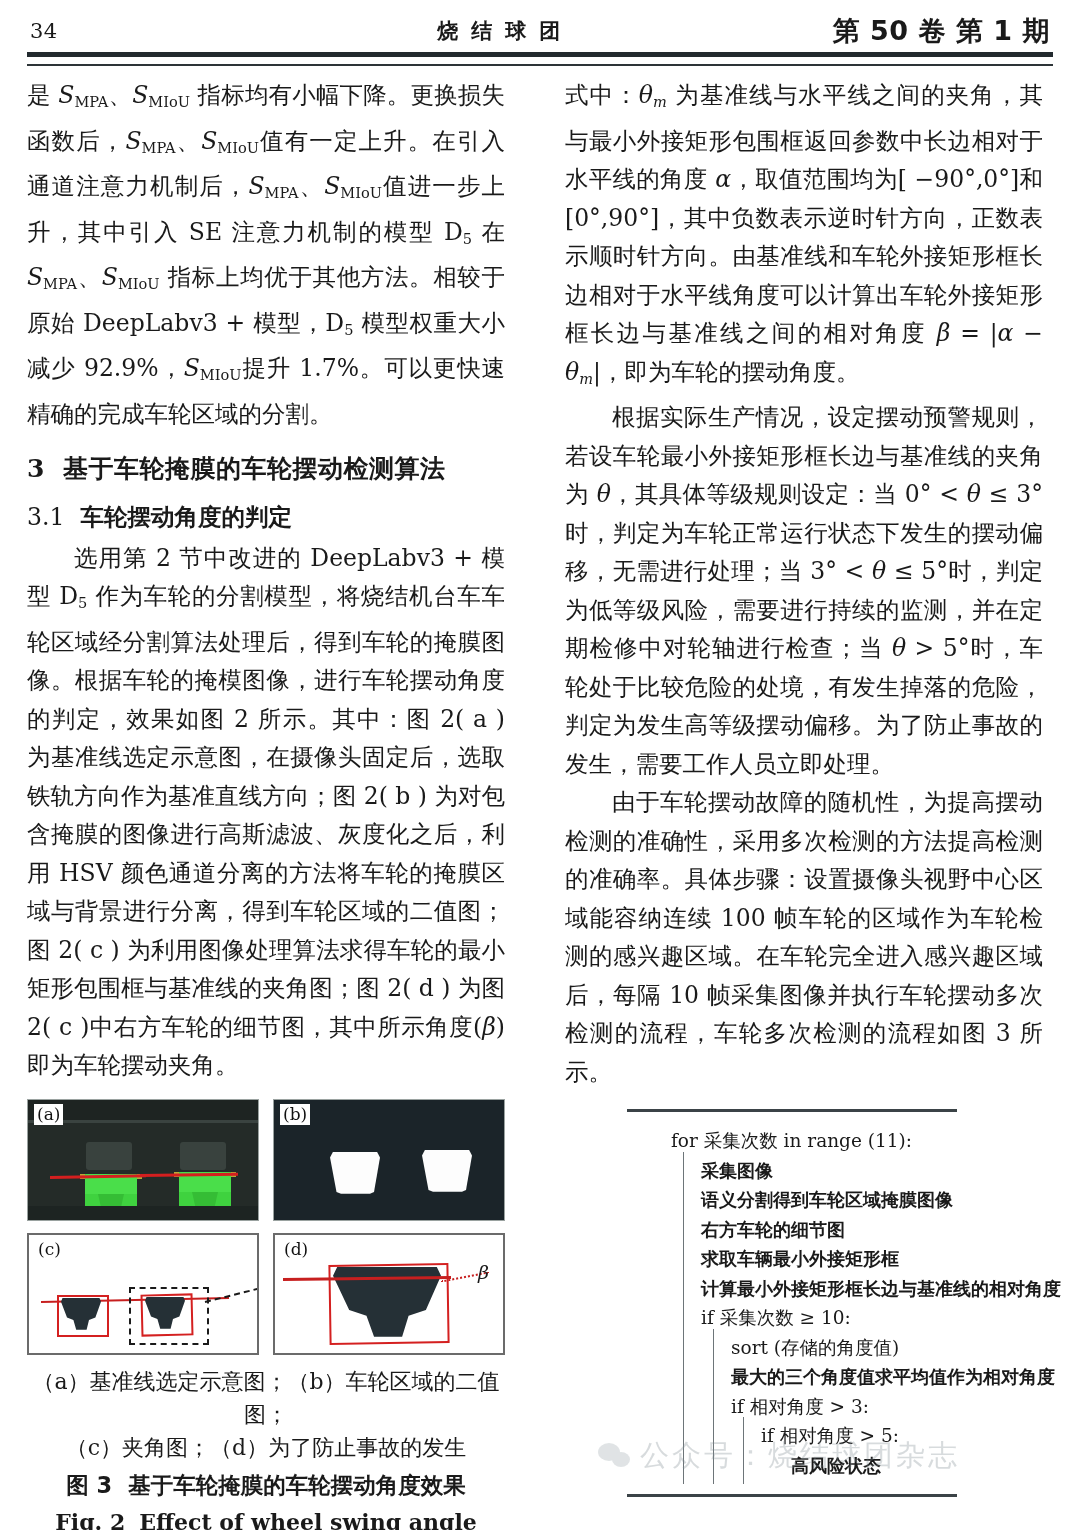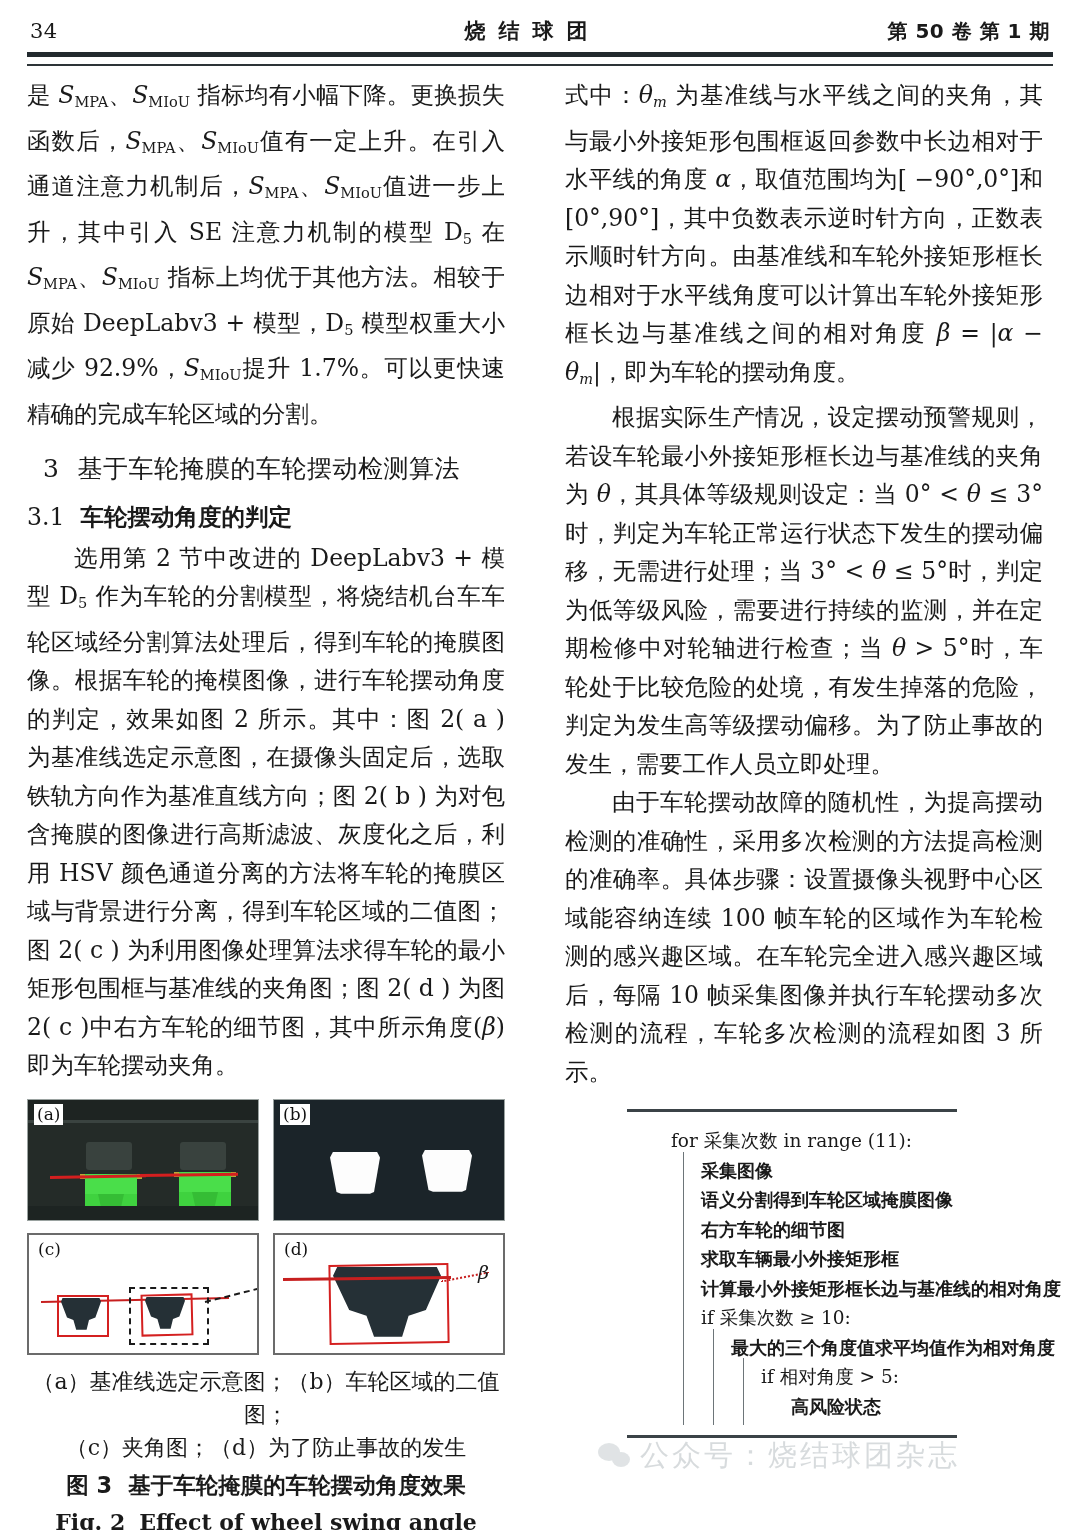--- a/index.html
+++ b/index.html
@@ -37,21 +37,21 @@
   .runhead .jtitle {
     font-family: "DejaVu Sans", "Liberation Sans", sans-serif;
     font-weight: 700;
     letter-spacing: 13px;
     margin-left: 120px;
     font-size: 21px;
   }
   .runhead .vol {
     font-family: "DejaVu Sans", "Liberation Sans", sans-serif;
     font-weight: 700;
-    font-size: 20px;
+    font-size: 27px;
     white-space: nowrap;
   }
   .rule-thick {
     position: absolute;
     left: 27px; right: 27px;
     top: 52px;
     height: 5px;
     background: #222a2e;
   }
   .rule-thin {
@@ -73,24 +73,24 @@
     text-justify: inter-character;
   }
   .col.left  { left: 27px; }
   .col.right { left: 565px; }
 
   p { margin: 0; }
   .indent { text-indent: 2em; }
 
   .h2 {
     font-family: "DejaVu Sans", "Liberation Sans", sans-serif;
-    font-weight: 400;
+    font-weight: 700;
     font-size: 25px;
     line-height: 44px;
-    margin: 13px 0 4px 16px;
+    margin: 13px 0 4px 0;
     letter-spacing: 0.5px;
   }
   .h2 .num { margin-right: 18px; font-family: "DejaVu Serif", serif; }
   .h3 {
     font-family: "DejaVu Sans", "Liberation Sans", sans-serif;
     font-weight: 700;
     font-size: 23.5px;
     line-height: 40px;
     margin: 6px 0 2px 0;
   }
@@ -351,21 +351,23 @@
     <p class="indent">由于车轮摆动故障的随机性，为提高摆动检测的准确性，采用多次检测的方法提高检测的准确率。具体步骤：设置摄像头视野中心区域能容纳连续 100 帧车轮的区域作为车轮检测的感兴趣区域。在车轮完全进入感兴趣区域后，每隔 10 帧采集图像并执行车轮摆动多次检测的流程，车轮多次检测的流程如图 3 所示。</p>
 
     <div class="codebox">
       <div class="cl i0"><span>for 采集次数  in range (11):</span></div>
       <div class="cl i1"><span class="guide" style="left:16px;"></span><span class="cn">采集图像</span></div>
       <div class="cl i1"><span class="guide" style="left:16px;"></span><span class="cn">语义分割得到车轮区域掩膜图像</span></div>
       <div class="cl i1"><span class="guide" style="left:16px;"></span><span class="cn">右方车轮的细节图</span></div>
       <div class="cl i1"><span class="guide" style="left:16px;"></span><span class="cn">求取车辆最小外接矩形框</span></div>
       <div class="cl i1"><span class="guide" style="left:16px;"></span><span class="cn">计算最小外接矩形框长边与基准线的相对角度</span></div>
       <div class="cl i1"><span class="guide" style="left:16px;"></span><span>if 采集次数 ≥ 10:</span></div>
+      <div class="cl i2"><span class="guide" style="left:16px;"></span><span class="guide" style="left:46px;"></span><span>sort (存储的角度值)</span></div>
       <div class="cl i2"><span class="guide" style="left:16px;"></span><span class="guide" style="left:46px;"></span><span class="cn">最大的三个角度值求平均值作为相对角度</span></div>
+      <div class="cl i2"><span class="guide" style="left:16px;"></span><span class="guide" style="left:46px;"></span><span>if 相对角度 &gt; 3:</span></div>
       <div class="cl i3"><span class="guide" style="left:16px;"></span><span class="guide" style="left:46px;"></span><span class="guide" style="left:76px;"></span><span>if 相对角度 &gt; 5:</span></div>
       <div class="cl i4"><span class="guide" style="left:16px;"></span><span class="guide" style="left:46px;"></span><span class="guide" style="left:76px;"></span><span class="cn">高风险状态</span></div>
       <div class="cl i3">
           <span class="guide" style="left:16px;"></span>
           <span class="guide" style="left:46px;"></span>
           <span class="guide" style="left:76px;"></span>
         </div>
 
     </div>
 

